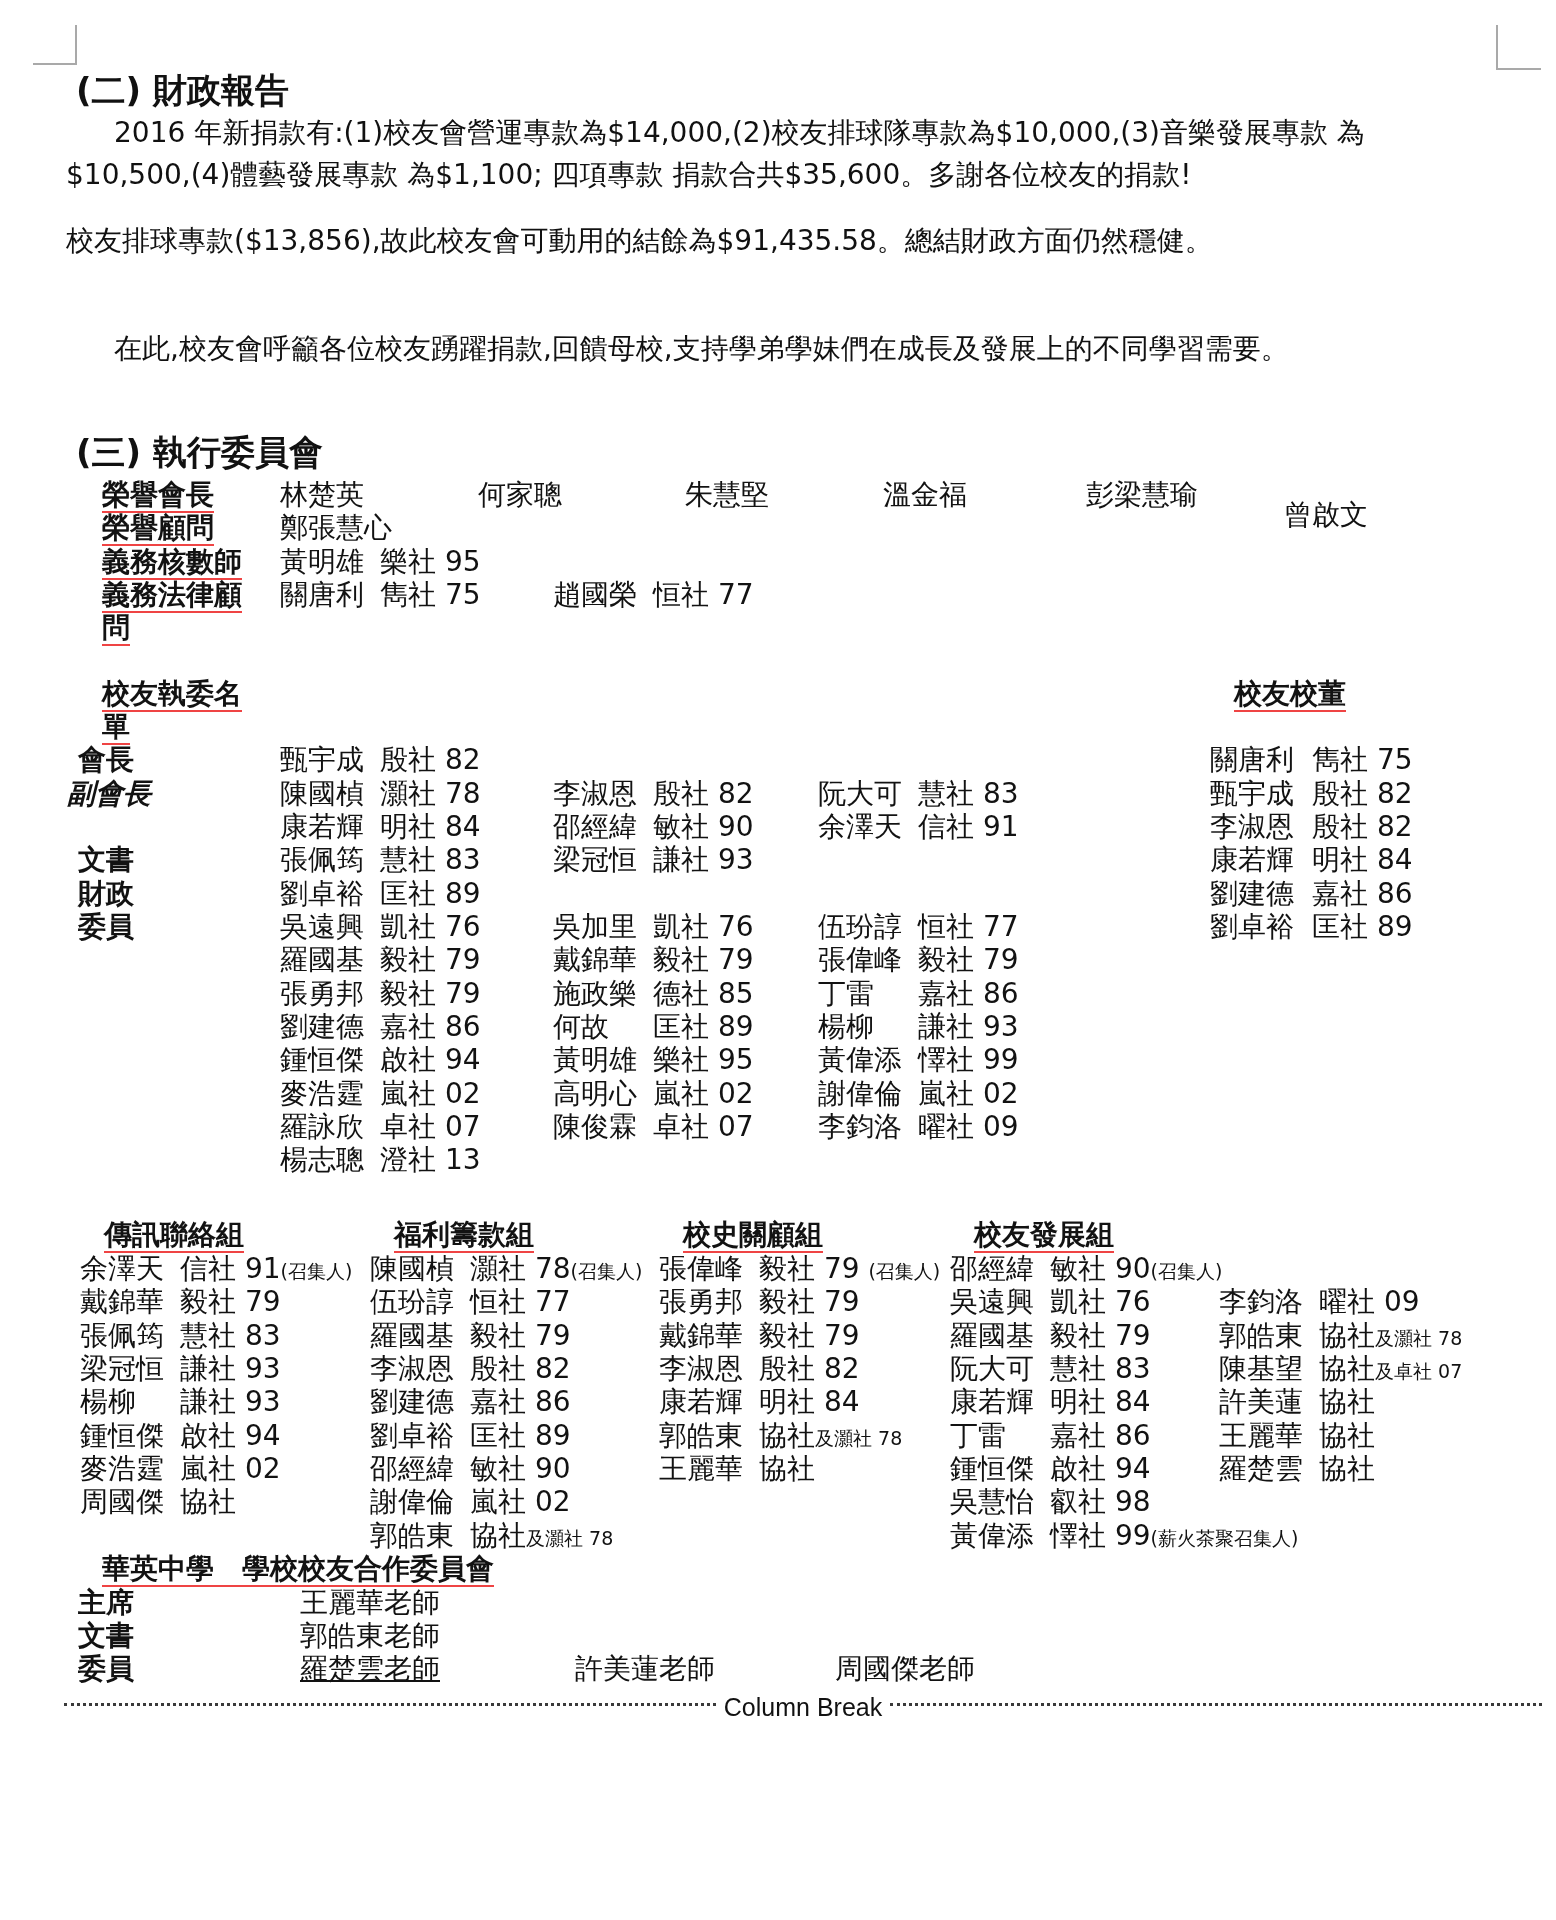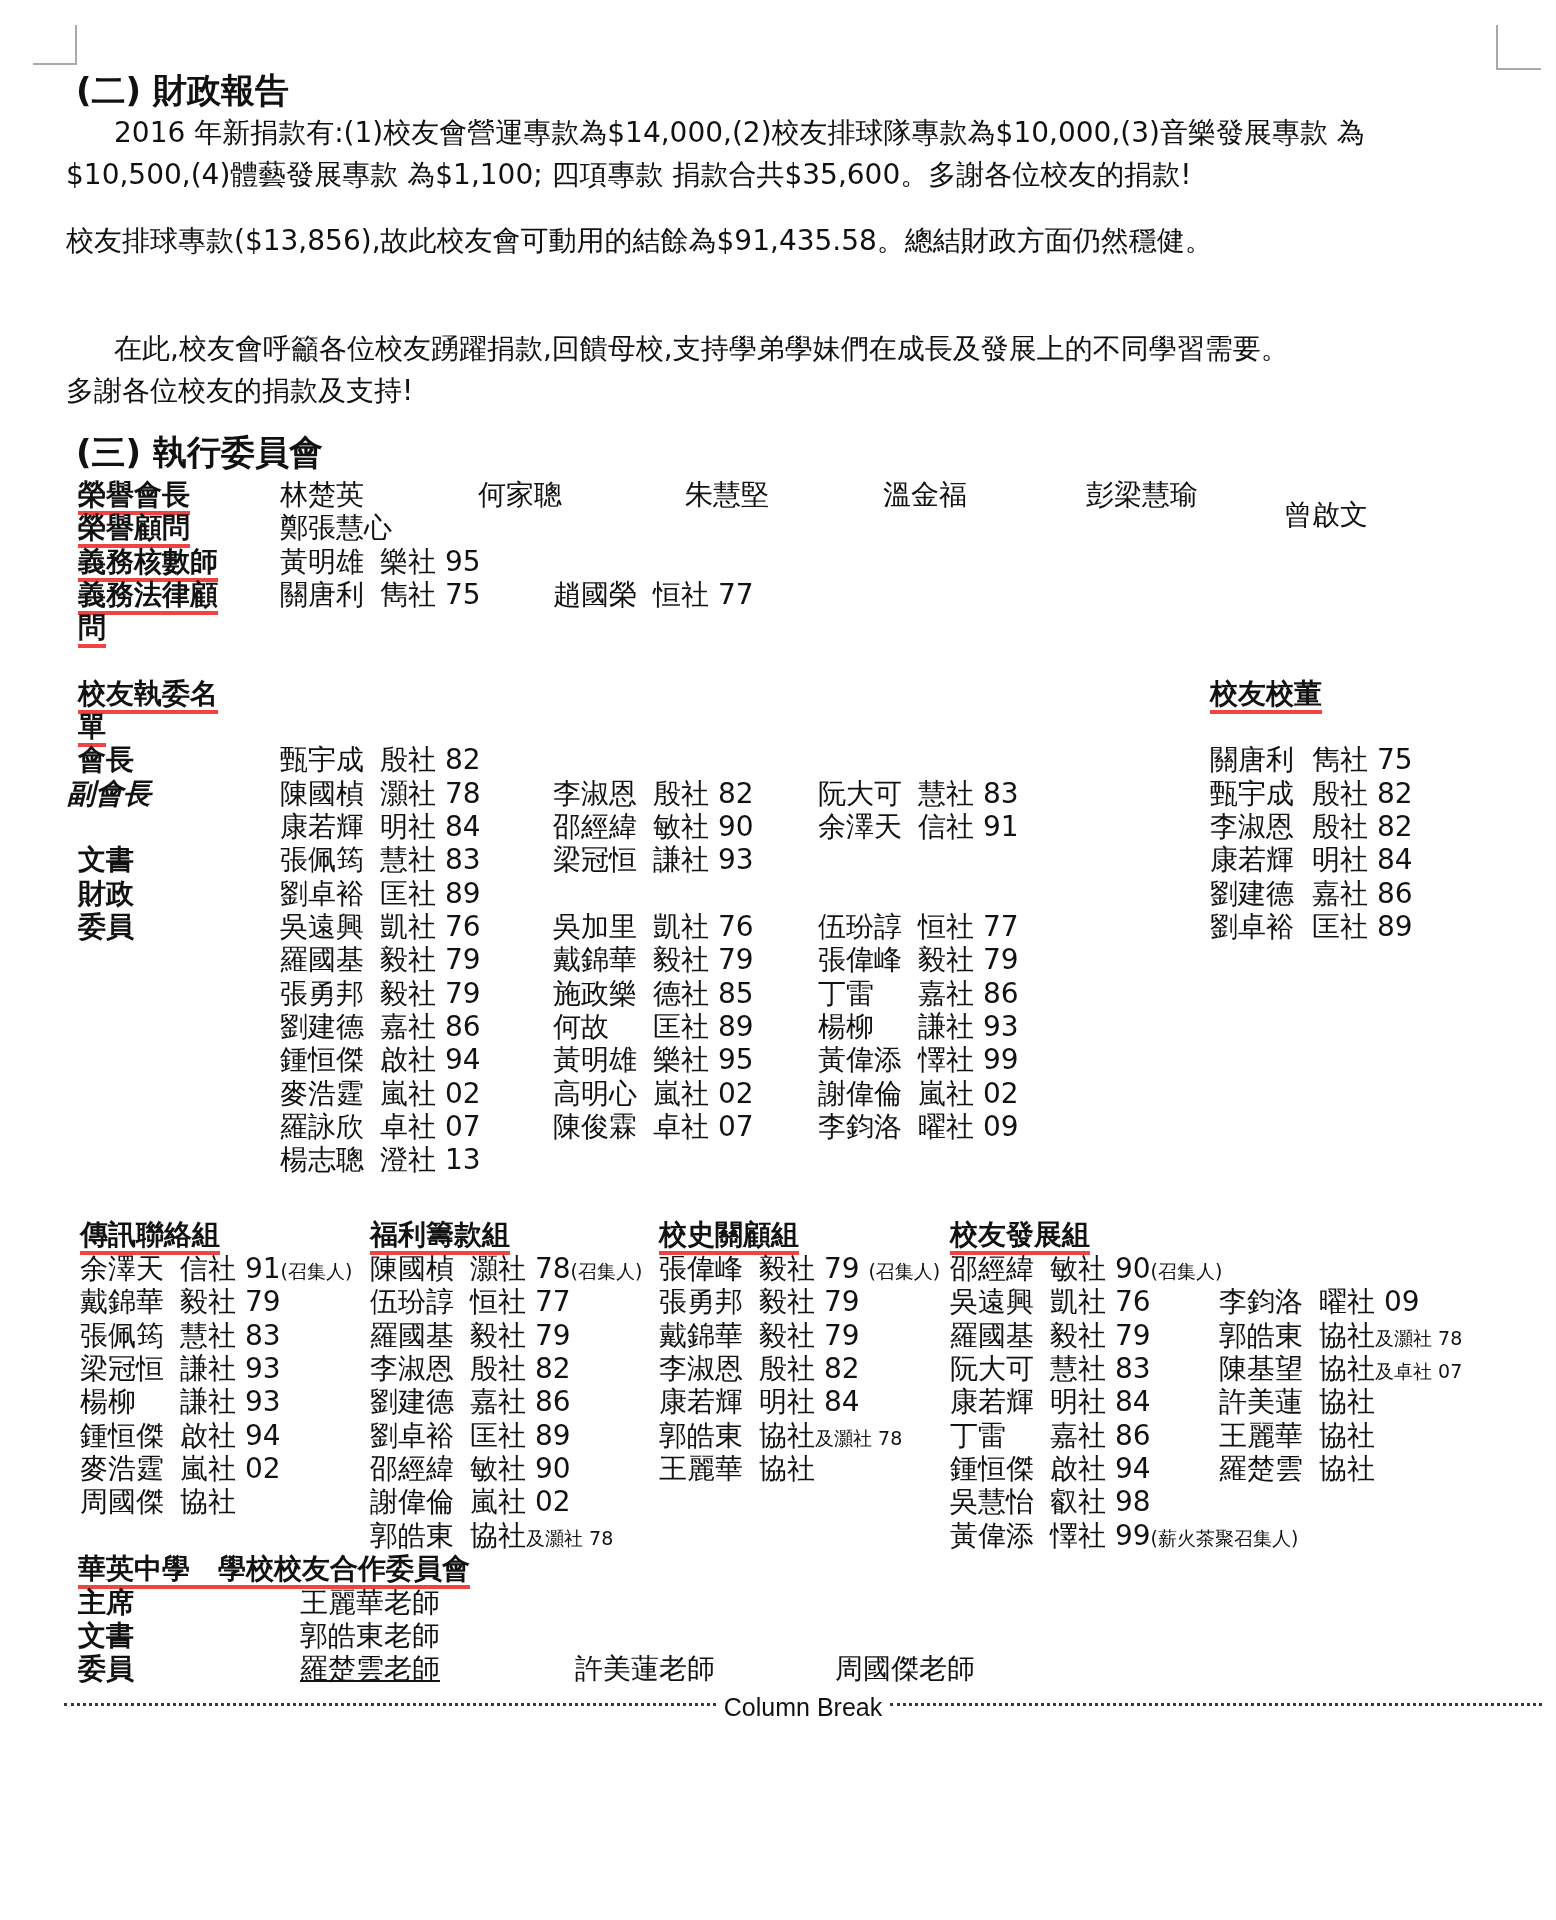--- a/index.html
+++ b/index.html
@@ -32,21 +32,21 @@
   }
   .para .ln{white-space:nowrap;}
   .para .ln.first{text-indent:48px;}
   .layer{position:absolute; left:0; top:0; width:100%; height:100%;}
   .cell{
     position:absolute;
     font-size:28px; line-height:33px;
     white-space:pre; color:#121212;
   }
   .cell.b{font-weight:700;}
-  .cell.u{border-bottom:4px solid #ef4444;}
+  .cell.u{border-bottom:2px solid #ef4444;margin-left:24px;}
   .cell .small{font-size:19px;margin-top:47px;}
   .colbreak{
     position:absolute; left:64px; top:1692px; width:1478px;
     display:flex; align-items:flex-start;
   }
   .colbreak .seg{flex:1; border-top:3px dotted #3a3a3a; margin-top:11px;}
   .colbreak .lbl{
     font-family:"Liberation Sans","DejaVu Sans",sans-serif;
     font-size:25px; line-height:30px; color:#111;
     margin:0 8px; white-space:nowrap;
@@ -66,21 +66,20 @@
     <div class="ln first">2016 年新捐款有:(1)校友會營運專款為$14,000,(2)校友排球隊專款為$10,000,(3)音樂發展專款 為</div>
     <div class="ln">$10,500,(4)體藝發展專款 為$1,100; 四項專款 捐款合共$35,600。多謝各位校友的捐款!</div>
   </div>
 
   <div class="para" style="top:220px;">
     <div class="ln">校友排球專款($13,856),故此校友會可動用的結餘為$91,435.58。總結財政方面仍然穩健。</div>
   </div>
 
   <div class="para" style="top:328px;">
     <div class="ln first">在此,校友會呼籲各位校友踴躍捐款,回饋母校,支持學弟學妹們在成長及發展上的不同學習需要。</div>
-    <div class="ln">多謝各位校友的捐款及支持!</div>
   </div>
 
   <div class="h1" style="top:430px;">(三) 執行委員會</div>
 
   <div class="layer">
       <span class="cell b u" style="left: 78px; top: 478px;">榮譽會長</span>
       <span class="cell" style="left: 280px; top: 478px;">林楚英</span>
       <span class="cell" style="left: 478px; top: 478px;">何家聰</span>
       <span class="cell" style="left: 685px; top: 478px;">朱慧堅</span>
       <span class="cell" style="left: 883px; top: 478px;">溫金福</span>

